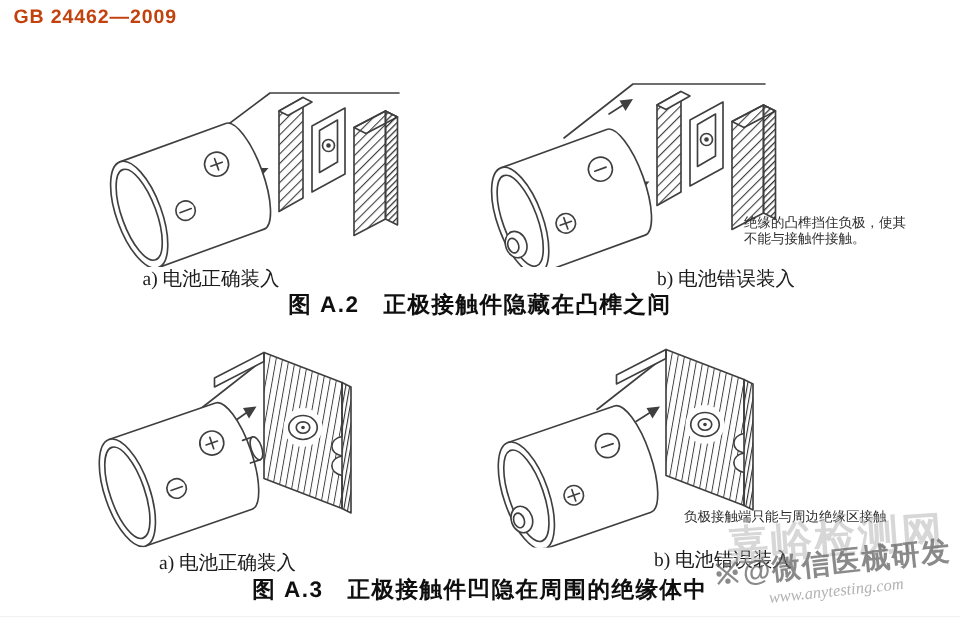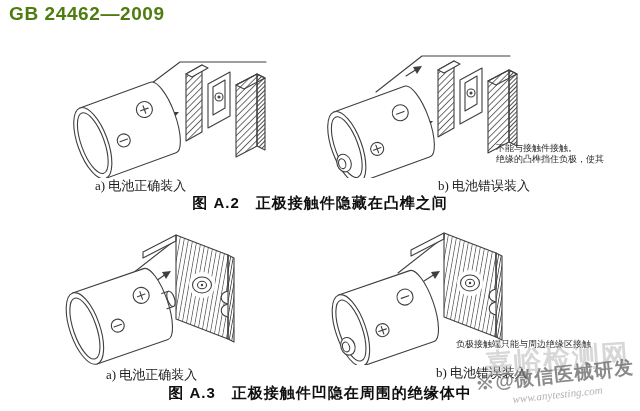--- a/index.html
+++ b/index.html
@@ -1,22 +1,22 @@
 <!DOCTYPE html>
 <html><head>
 <meta charset="utf-8">
 <style>
   html,body{margin:0;padding:0;background:#e8e8e8;}
   .page{
     position:relative;width:640px;height:411px;background:#ffffff;
     font-family:"Liberation Serif",serif;color:#1f1f1f;overflow:hidden;
   }
   .doc-number{
-    position:absolute;left:9px;top:3px;font-size:19px;font-weight:bold;
-    letter-spacing:.6px;color:#4d7c0f;font-family:"Liberation Sans",sans-serif;
+    position:absolute;left:9px;top:3px;font-size:13px;font-weight:bold;
+    letter-spacing:.6px;color:#c2410c;font-family:"Liberation Sans",sans-serif;
   }
   .diagram{position:absolute;}
   .cap{position:absolute;font-size:13px;color:#1c1c1c;white-space:nowrap;}
   .fig-title{
     position:absolute;left:0;width:640px;text-align:center;font-size:15px;
     font-weight:bold;color:#0f0f0f;letter-spacing:1px;
     font-family:"Liberation Sans",sans-serif;white-space:nowrap;
   }
   .note{position:absolute;font-size:9px;line-height:11px;color:#2e2e2e;white-space:nowrap;}
   .wm{position:absolute;pointer-events:none;white-space:nowrap;font-family:"Liberation Sans",sans-serif;}
@@ -120,22 +120,22 @@
         <circle cx="82" cy="-14" r="8" fill="#fff"></circle>
         <line x1="78" y1="-14" x2="86" y2="-14"></line>
         <circle cx="48" cy="12" r="6.5" fill="#fff"></circle>
         <line x1="44" y1="12" x2="52" y2="12"></line>
           <line x1="48" y1="8" x2="48" y2="16"></line>
       </g>
     </g>
   </svg>
 
   <div class="note" style="left:496px;top:143px;">
+    <span style="display:block">绝缘的凸榫挡住负极，使其</span>
     <span style="display:block">不能与接触件接触。</span>
-    <span style="display:block">绝缘的凸榫挡住负极，使其</span>
   </div>
 
   <div class="cap" style="left:95px;top:177px;">a) 电池正确装入</div>
   <div class="cap" style="left:438px;top:177px;">b) 电池错误装入</div>
   <div class="fig-title" style="top:194px;">图 A.2　正极接触件隐藏在凸榫之间</div>
 
   <svg class="diagram" style="left:58px;top:223px;" width="250" height="142" viewBox="0 0 250 142">
     <defs>
       <pattern id="v1" patternUnits="userSpaceOnUse" width="4.2" height="4.2" patternTransform="rotate(10)">
         <path d="M0,0 V4.2" stroke="#3f3f3f" stroke-width="1.3"></path>

